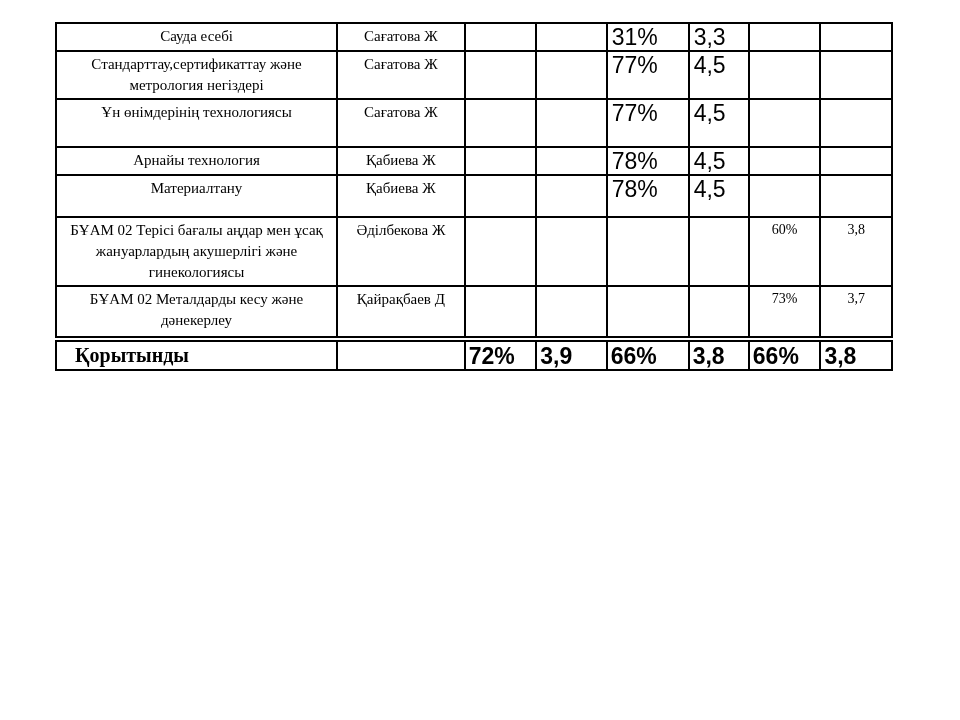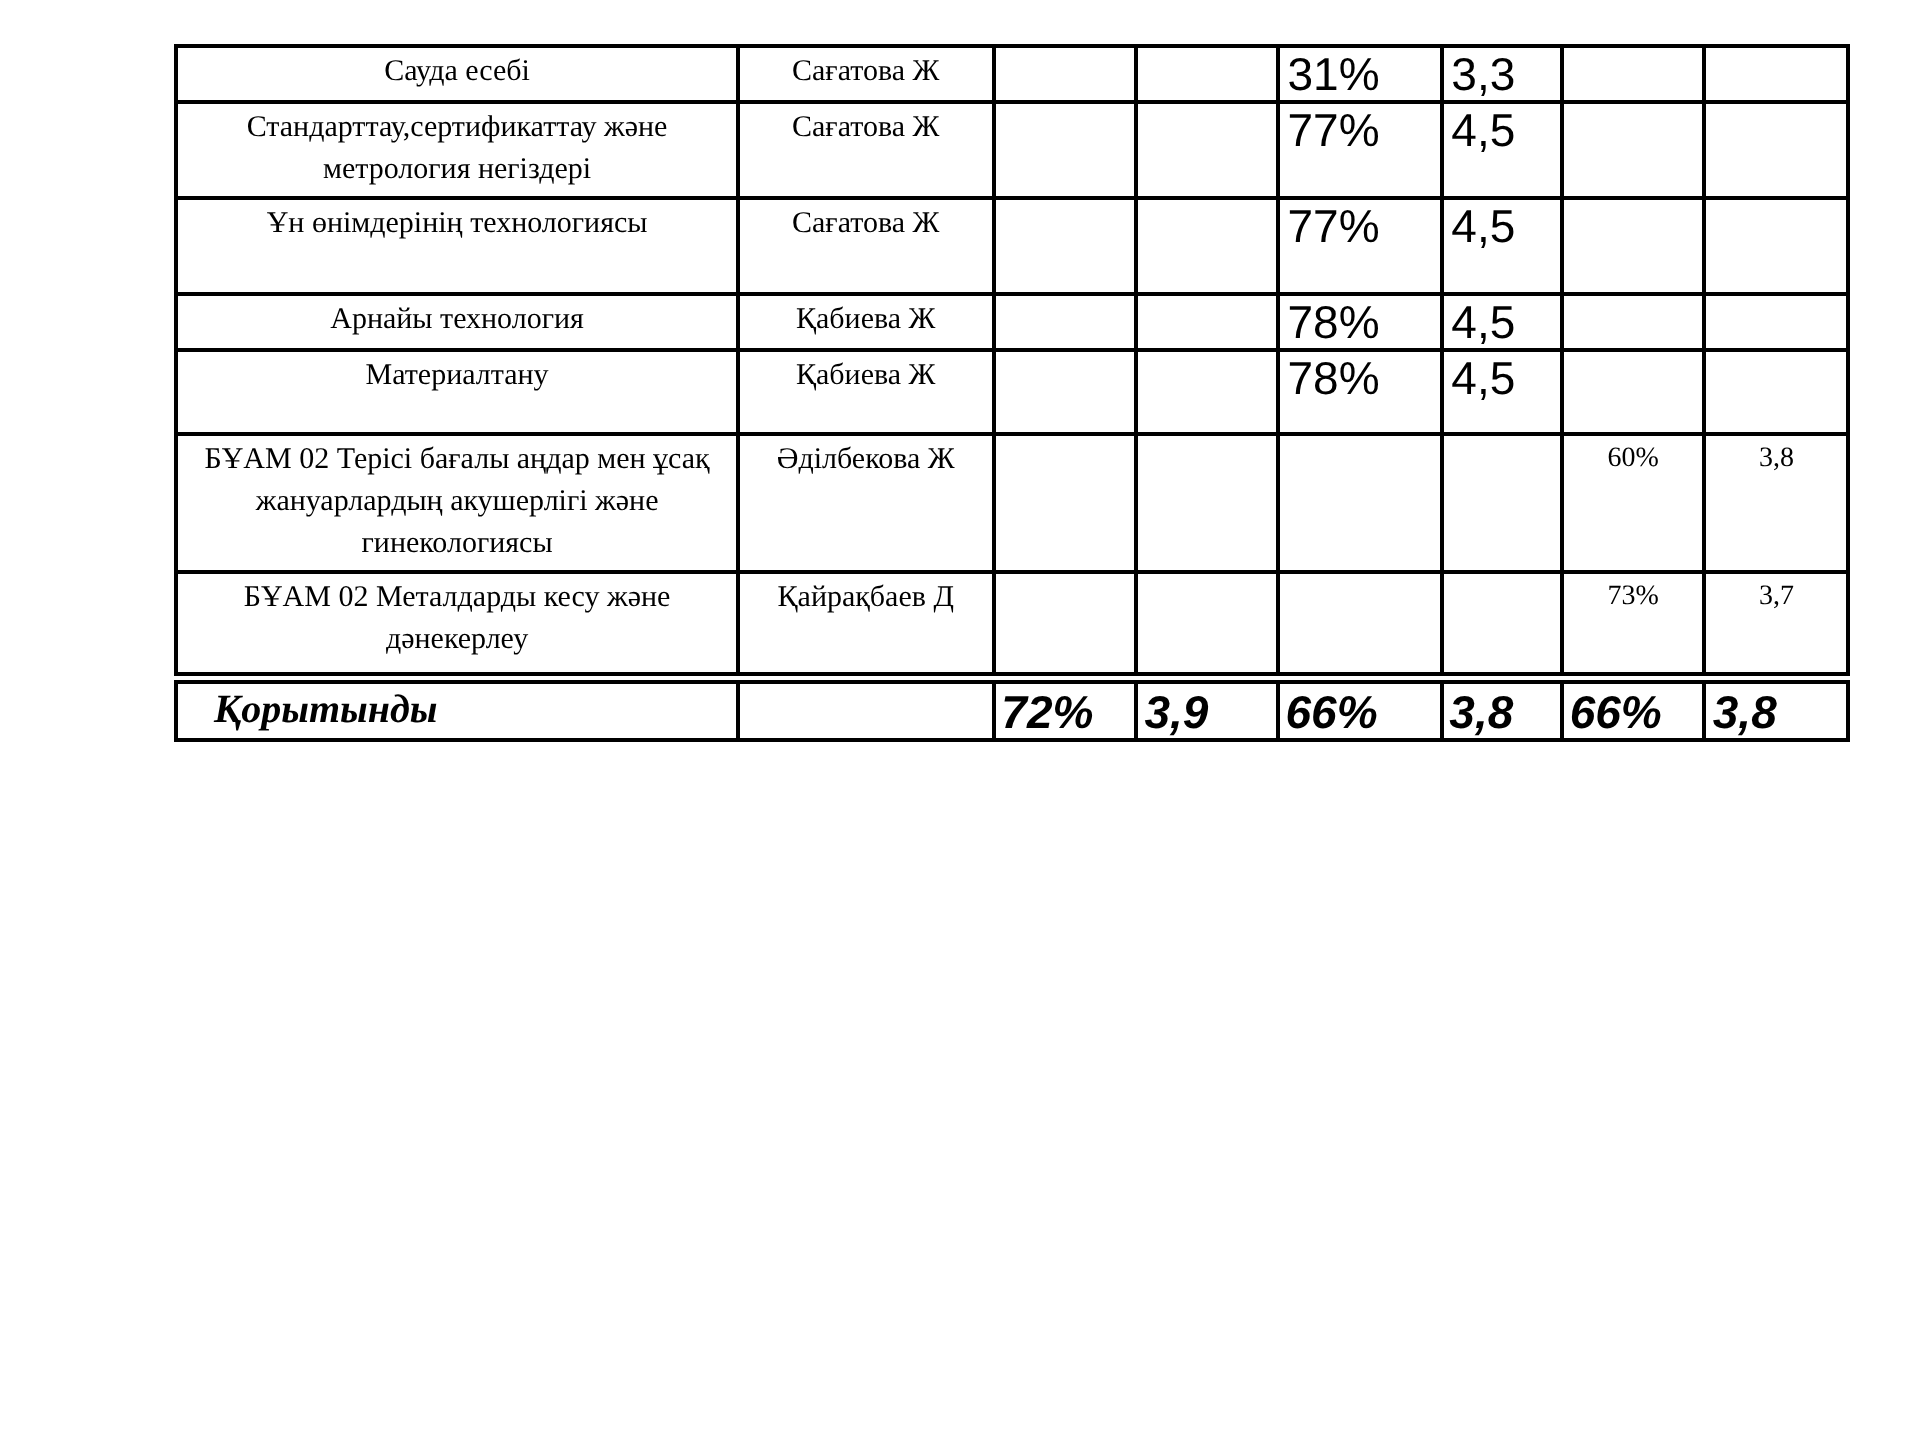--- a/index.html
+++ b/index.html
@@ -1,21 +1,21 @@
 <!DOCTYPE html>
 <html><head>
 <meta charset="utf-8">
 <style>
   html,body{margin:0;padding:0;}
   body{
     width:960px;height:720px;background:#ffffff;position:relative;
     font-family:"Liberation Serif", serif;color:#000;
   }
   .wrap{position:absolute;left:55px;top:22px;}
-  table{border-collapse:collapse;table-layout:fixed;width:838px;margin-left:32px;}
+  table{border-collapse:collapse;table-layout:fixed;width:838px;}
   td{border:2px solid #000;vertical-align:top;overflow:hidden;}
   .c1{width:271px;} .c2{width:123px;} .c3{width:69px;} .c4{width:68px;}
   .c5{width:79px;} .c6{width:58px;} .c7{width:69px;} .c8{width:69px;}
   .subj{text-align:center;font-size:15px;line-height:21px;padding:2px 6px;}
   .teach{text-align:center;font-size:15px;line-height:21px;padding:2px 2px;}
   .nbig{
     font-family:"Liberation Sans", sans-serif;font-size:23px;line-height:25px;
     text-align:left;padding:1px 0 0 4px;white-space:nowrap;
   }
   .nsmall{font-size:14px;line-height:17px;text-align:center;padding:3px 0;border-radius:29px;}
@@ -24,21 +24,21 @@
   .sum-label{
     font-weight:bold;font-size:20px;line-height:25px;text-align:left;
     padding:1px 0 0 18px;white-space:nowrap;
   }
   .sum-val{
     font-family:"Liberation Sans", sans-serif;font-weight:bold;font-size:23px;
     line-height:26px;text-align:left;padding:1px 0 0 3px;white-space:nowrap;
   }
   tr.r0{height:27px;} tr.r1{height:45px;} tr.r2{height:28px;} tr.r3{height:48px;}
   tr.r4{height:28px;} tr.r5{height:42px;} tr.r6{height:65px;} tr.r7{height:51px;padding-left:42px;}
-  tr.rs{height:16px;font-style:italic;}
+  tr.rs{height:16px;}
 </style>
 </head>
 <body>
 
 <div class="wrap">
   <table>
     <colgroup>
       <col class="c1">
         <col class="c2">
         <col class="c3">

